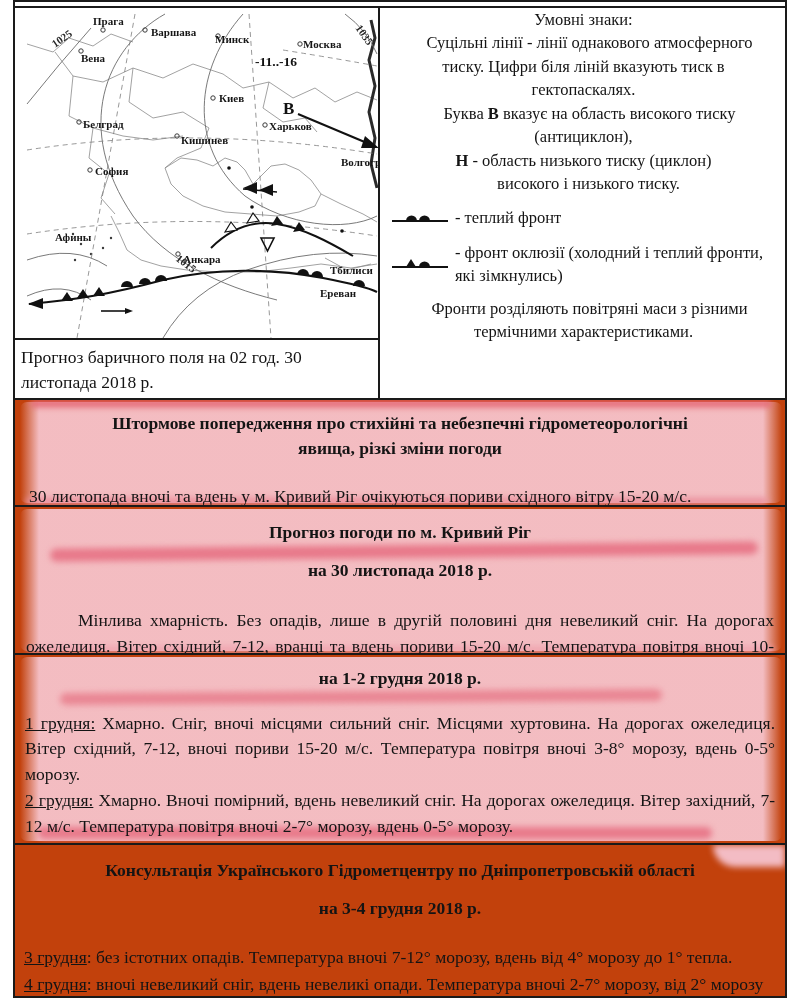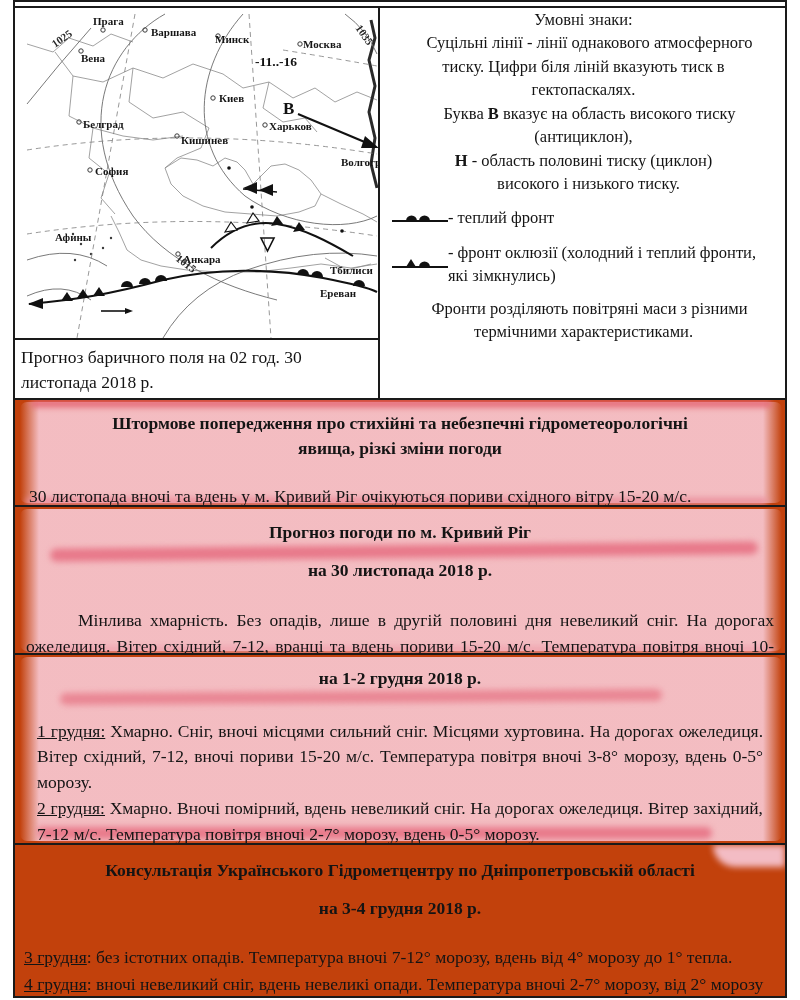--- a/index.html
+++ b/index.html
@@ -10,37 +10,37 @@
   .main-row{display:flex;border:2px solid #1a1a1a;border-top:none;height:392px;box-sizing:border-box;background:#fff;}
   .left-cell{width:365px;border-right:2px solid #1a1a1a;box-sizing:border-box;display:flex;flex-direction:column;}
   .map-wrap{height:332px;border-bottom:2px solid #1a1a1a;box-sizing:border-box;overflow:hidden;}
   .map-caption{padding:5px 8px 0 6px;font-size:17.5px;line-height:1.45;}
   .right-cell{flex:1;padding:0 10px 0 12px;font-size:16.5px;line-height:1.42;box-sizing:border-box;}
   .legend-title{text-align:center;margin:34px 0 2px 0;}
   .right-cell p{margin:0;text-align:center;}
   .jt{text-align:justify;}
   .ind{text-indent:12px;}
   .ind2{padding-left:10px;}
-  .sym-row{display:flex;align-items:center;margin:11px 0 0 0;}
+  .sym-row{display:flex;align-items:center;gap:7px;margin:11px 0 0 0;}
   .sym-row svg{flex:0 0 auto;}
   .sec{border:2px solid #1a1a1a;border-top:none;position:relative;box-sizing:border-box;background:#c2410c;overflow:hidden;}
   .sec-inner{position:relative;z-index:1;}
   .s2{height:107px;}.s3{height:148px;}.s4{height:190px;}.s5{height:153px;}
   .sec-title{text-align:center;font-weight:bold;font-size:17.5px;line-height:1.4;margin:0;}
   .hl{position:absolute;left:5px;right:3px;top:2px;bottom:2px;z-index:0;border-radius:7px;
       background:linear-gradient(90deg,rgba(246,195,203,0) 0%,rgba(246,195,203,.95) 2.5%,rgba(246,195,203,.95) 97.5%,rgba(246,195,203,0) 100%);}
   .streak{position:absolute;border-radius:14px;filter:blur(3px);}
   .u{text-decoration:underline;}
   .body-text{font-size:17.5px;line-height:1.48;}
   .s2 .sec-title{padding-top:11px;}
   .s2 .body-text{margin-top:24px;padding:0 14px;}
   .s3 .sec-title{padding-top:13px;}
   .s3 .body-text{margin-top:26px;padding:0 11px;text-align:justify;text-indent:52px;}
   .s4 .sec-title{padding-top:11px;}
-  .s4 .body-text{margin-top:28px;padding:0 22px;text-align:justify;}
+  .s4 .body-text{margin-top:20px;padding:0 10px;text-align:justify;}
   .s5 .sec-title{padding-top:13px;}
   .s5 .body-text{margin-top:24px;padding:0 9px;line-height:1.55;}
   .body-text p{margin:0;}
   svg text{font-family:"Liberation Serif",serif;}
 </style>
 </head>
 <body>
 
 <div class="page">
   <div class="doc">
@@ -181,21 +181,21 @@
             <text x="240" y="58" font-size="13.5" font-weight="bold" fill="#111">-11..-16</text>
           </svg>
         </div>
         <div class="map-caption">Прогноз баричного поля на 02 год. 30 листопада 2018 р.</div>
       </div>
 
       <div class="right-cell">
         <p class="legend-title">Умовні знаки:</p>
         <p class="jt ind">Суцільні лінії - лінії однакового атмосферного тиску. Цифри біля ліній вказують тиск в гектопаскалях.</p>
         <p class="jt ind"><span>Буква</span> <b>В</b> <span>вказує на область високого тиску (антициклон),</span></p>
-        <p><b>Н</b> <span>- область половині тиску (циклон)</span></p>
+        <p><b>Н</b> <span>- область низького тиску (циклон)</span></p>
         <p class="ind2">високого і низького тиску.</p>
 
         <div class="sym-row">
           <svg width="56" height="14" viewBox="0 0 56 14">
             <line x1="0" y1="10" x2="56" y2="10" stroke="#111" stroke-width="1.8"></line>
             <path d="M14,10 a5.5,5.5 0 0 1 11,0 Z" fill="#111"></path>
             <path d="M27,10 a5.5,5.5 0 0 1 11,0 Z" fill="#111"></path>
           </svg>
           <span>- теплий фронт</span>
         </div>

